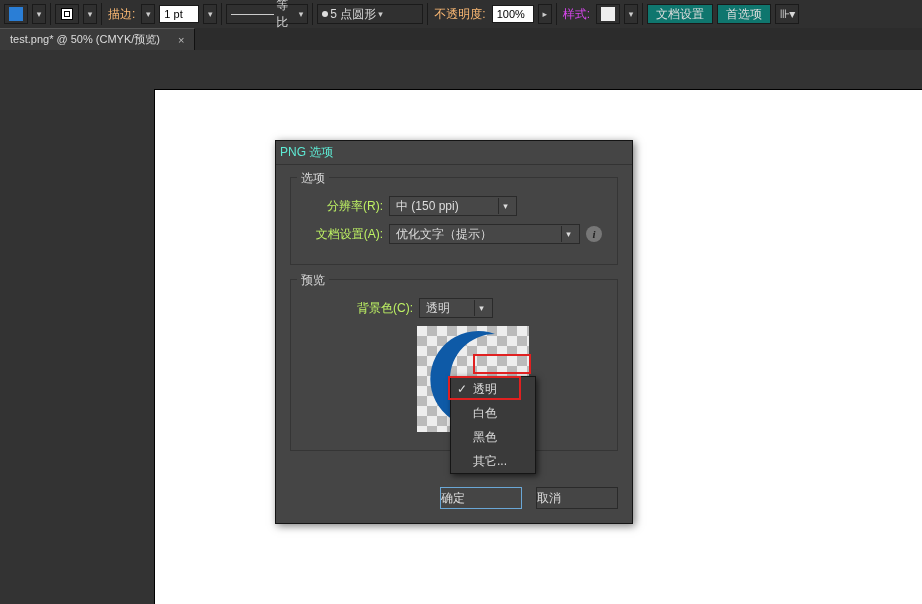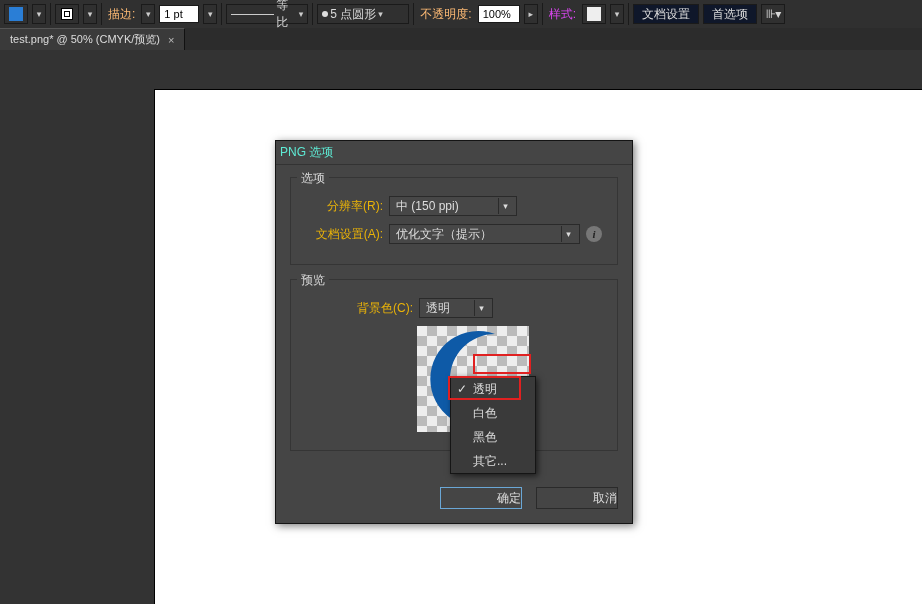--- a/index.html
+++ b/index.html
@@ -53,21 +53,21 @@
     color: #000;
     border: 1px solid #1a1a1a;
     height: 18px;
     padding: 0 4px;
     display: flex; align-items: center;
     font-size: 11px;
   }
   .wide-btn {
     height: 20px;
     padding: 0 8px;
-    background: #0f172a;
+    background: #0f766e;
     border: 1px solid #1a1a1a;
     display: flex; align-items: center;
     color: #ddd;
   }
   .line-sample {
     width: 50px; height: 0;
     border-top: 1.5px solid #ccc;
   }
   .dot5 {
     width: 6px; height: 6px; border-radius: 50%;
@@ -83,21 +83,21 @@
   }
   .tab {
     height: 22px;
     background: #3a3a3a;
     border-top: 1px solid #555;
     border-right: 1px solid #111;
     padding: 0 10px;
     display: flex; align-items: center;
     color: #ddd;
     font-size: 11px;
-    gap: 8px;
+    gap: 18px;
   }
   .tab-close { color: #bbb; font-size: 11px; }
 
   
   .workspace {
     position: absolute;
     top: 50px; bottom: 0; left: 0; right: 0;
     background: #333333;
   }
   .artboard {
@@ -147,21 +147,21 @@
   .row {
     display: flex;
     align-items: center;
     margin: 8px 0;
     gap: 6px;
   }
   .row-label {
     width: 82px;
     text-align: right;
     font-size: 12px;
-    color: #eab308;
+    color: #bef264;
   }
   .dd {
     height: 20px;
     background: #474747;
     border: 1px solid #2a2a2a;
     display: flex; align-items: center;
     justify-content: space-between;
     padding: 0 4px 0 6px;
     font-size: 12px;
     color: #ddd;
@@ -233,21 +233,21 @@
   .dlg-footer {
     display: flex;
     justify-content: flex-end;
     gap: 14px;
     padding: 8px 14px 14px 0;
   }
   .btn {
     width: 82px; height: 22px;
     background: #454545;
     border: 1px solid #2a2a2a;
-    display: flex; align-items: center; justify-content: flex-end;
+    display: flex; align-items: center; justify-content: flex-start;
     font-size: 12px; color: #ddd;
   }
   .btn:first-child { border: 1px solid #6aa7d6; }
 </style>
 </head>
 <body>
 
 <div class="topbar">
   <div class="swatch">
     <div class="swatch-fill" style="background:#2a7ed6"></div>
@@ -279,21 +279,21 @@
     </div>
   <div class="vline"></div>
 
   <div class="tbtn" style="width:82px">
     <div class="line-sample"></div>
     <span>等比</span>
     <span class="chev">▾</span>
   </div>
   <div class="vline"></div>
 
-  <div class="tbtn" style="width:92px">
+  <div class="tbtn" style="width:106px">
     <div class="dot5"></div>
     <span>5 点圆形</span>
     <span class="chev">▾</span>
   </div>
   <div class="vline"></div>
 
   <span class="lab lab-orange">不透明度:</span>
   <div class="tbtn-input" style="width:42px">
       <span>100%</span>
     </div>

